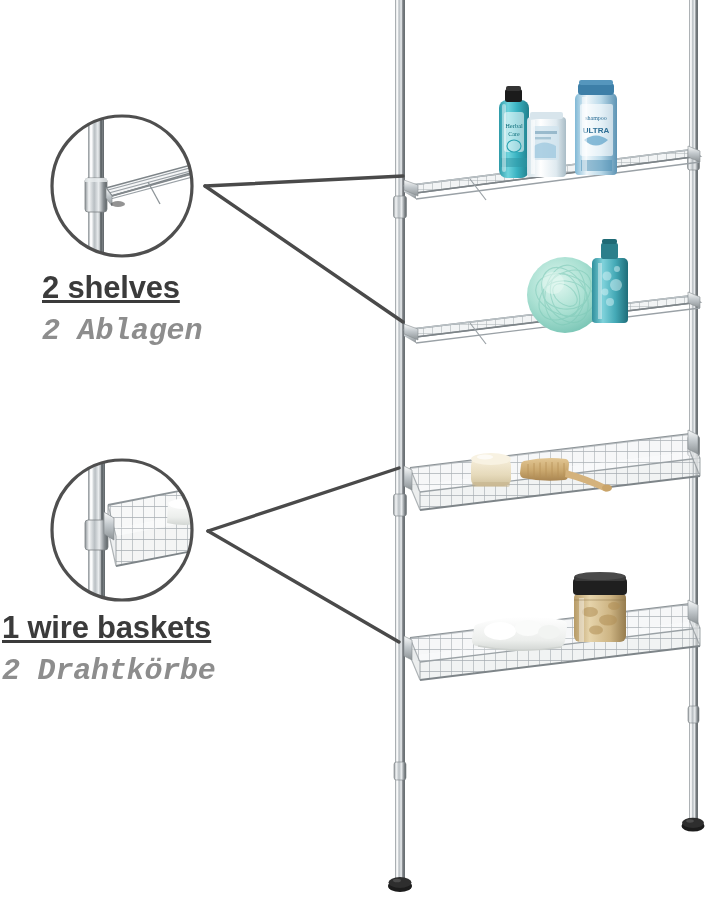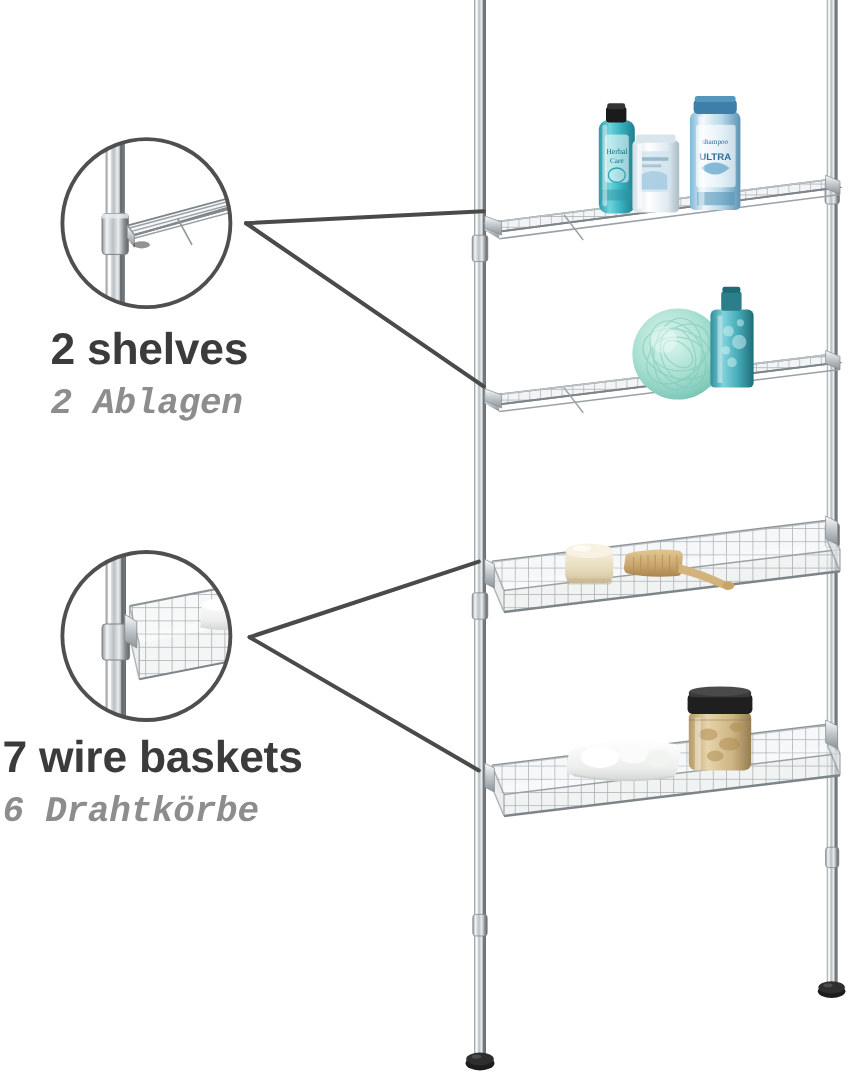--- a/index.html
+++ b/index.html
@@ -9,22 +9,22 @@
     font-family:"Liberation Sans", sans-serif;
     overflow:hidden;
     position:relative;
   }
   #stage{position:absolute;left:0;top:0;width:716px;height:900px;}
   .layer{position:absolute;left:0;top:0;width:720px;height:900px;}
 
   
   .callout-text{position:absolute;}
   .cap-en{
-    font-size:37px;font-weight:700;color:#3b3b3b;
-    letter-spacing:-0.2px;white-space:nowrap;line-height:1.05;
+    font-size:31px;font-weight:700;color:#3b3b3b;
+    letter-spacing:-0.2px;white-space:nowrap;line-height:1.05;text-decoration:underline;
   }
   .cap-de{
     font-size:30px;font-weight:700;font-style:italic;color:#8d8d8d;
     letter-spacing:-0.2px;white-space:nowrap;line-height:1.05;font-family:Liberation Mono, monospace;
   }
   #txt-shelves{left:42px;top:272px;}
   #txt-shelves .cap-de{margin-top:11px;}
   #txt-baskets{left:2px;top:612px;}
   #txt-baskets .cap-de{margin-top:11px;}
 </style>
@@ -378,17 +378,17 @@
       <path d="M208 531 L399 642"></path>
     </g>
   </svg>
 
   <div class="callout-text" id="txt-shelves">
     <div class="cap-en">2 shelves</div>
     <div class="cap-de">2 Ablagen</div>
   </div>
 
   <div class="callout-text" id="txt-baskets">
-    <div class="cap-en">7 wire baskets</div>
-    <div class="cap-de">6 Drahtkörbe</div>
+    <div class="cap-en">1 wire baskets</div>
+    <div class="cap-de">2 Drahtkörbe</div>
   </div>
 
 </div>
 
 </body></html>

